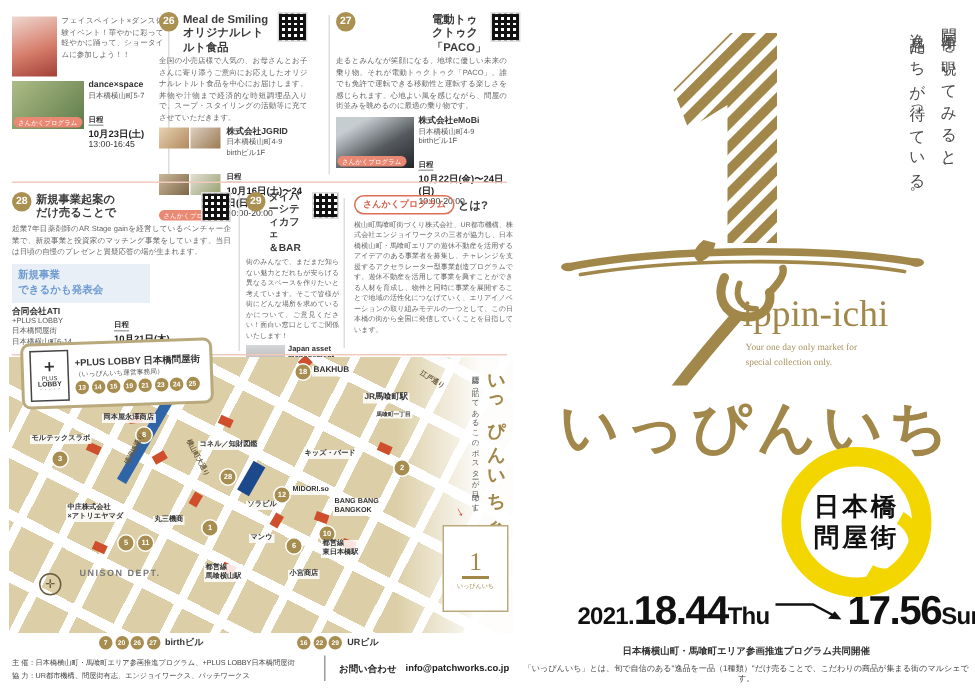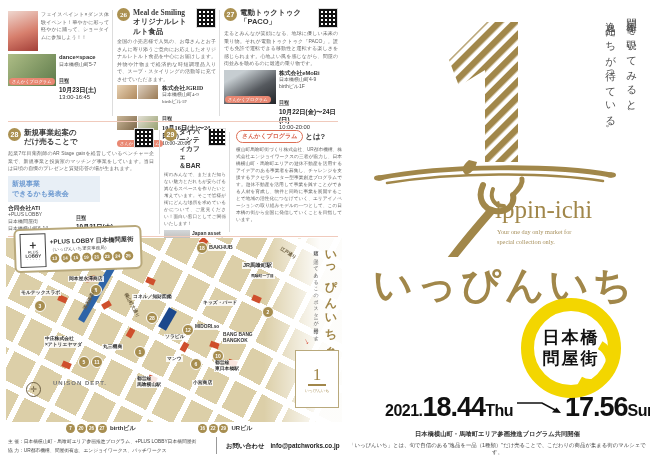--- a/index.html
+++ b/index.html
@@ -101,21 +101,21 @@
           <div class="addr">日本橋横山町5-7</div>
           <div class="sched-label">日程</div>
           <div class="date">10月23日(土)</div>
           <div class="time">13:00-16:45</div>
         </div>
       </div>
     </div>
 
     <div class="vdiv" style="left:112px;top:10px;height:106px;"></div>
 
-    <div class="card abs" style="left:117px;top:8px;width:99px;height:110px;font-family:Liberation Serif, serif;">
+    <div class="card abs" style="left:106px;top:8px;width:99px;height:110px;">
       <div class="card-head">
         <div class="num">26</div>
         <div class="card-title pre" style="flex:1;">Meal de Smiling
 オリジナルレトルト食品</div>
         <div class="qr"></div>
       </div>
       <div class="body" style="margin-top:2px;">全国の小売店様で人気の、お母さんとお子さんに寄り添うご意向にお応えしたオリジナルレトルト食品を中心にお届けします。丼物や汁物まで経済的な時短調理品入りで、スープ・スタイリングの活動等に充てさせていただきます。</div>
       <div class="row" style="margin-top:2px;gap:3px;">
         <div style="width:42px;display:flex;flex-wrap:wrap;gap:1px;position:relative;">
           <div class="photo" style="width:20px;height:14px;background:linear-gradient(135deg,#e8d2b4,#b08a5e);"></div>
@@ -133,21 +133,21 @@
           <div class="time">10:00-20:00</div>
         </div>
       </div>
     </div>
 
     <div class="vdiv" style="left:219px;top:10px;height:106px;"></div>
 
     <div class="card abs" style="left:224px;top:8px;width:114px;height:110px;">
       <div class="card-head">
         <div class="num">27</div>
-        <div class="card-title pre" style="flex:1;">電動トゥクトゥク
+        <div class="card-title pre" style="flex:1;margin-left:48px;">電動トゥクトゥク
 「PACO」</div>
         <div class="qr"></div>
       </div>
       <div class="body" style="margin-top:2px;">走るとみんなが笑顔になる、地球に優しい未来の乗り物。それが電動トゥクトゥク「PACO」。誰でも免許で運転できる移動性と運転する楽しさを感じられます。心地よい風を感じながら、問屋の街並みを眺めるのに最適の乗り物です。</div>
       <div class="row" style="margin-top:2px;gap:3px;">
         <div class="photo" style="width:52px;height:34px;background:linear-gradient(150deg,#c6cdd1 20%,#55595e 60%,#23262a);">
           <span class="badge abs" style="left:1px;bottom:1px;">さんかくプログラム</span>
         </div>
         <div style="flex:1;">
           <div class="venue">株式会社eMoBi</div>

